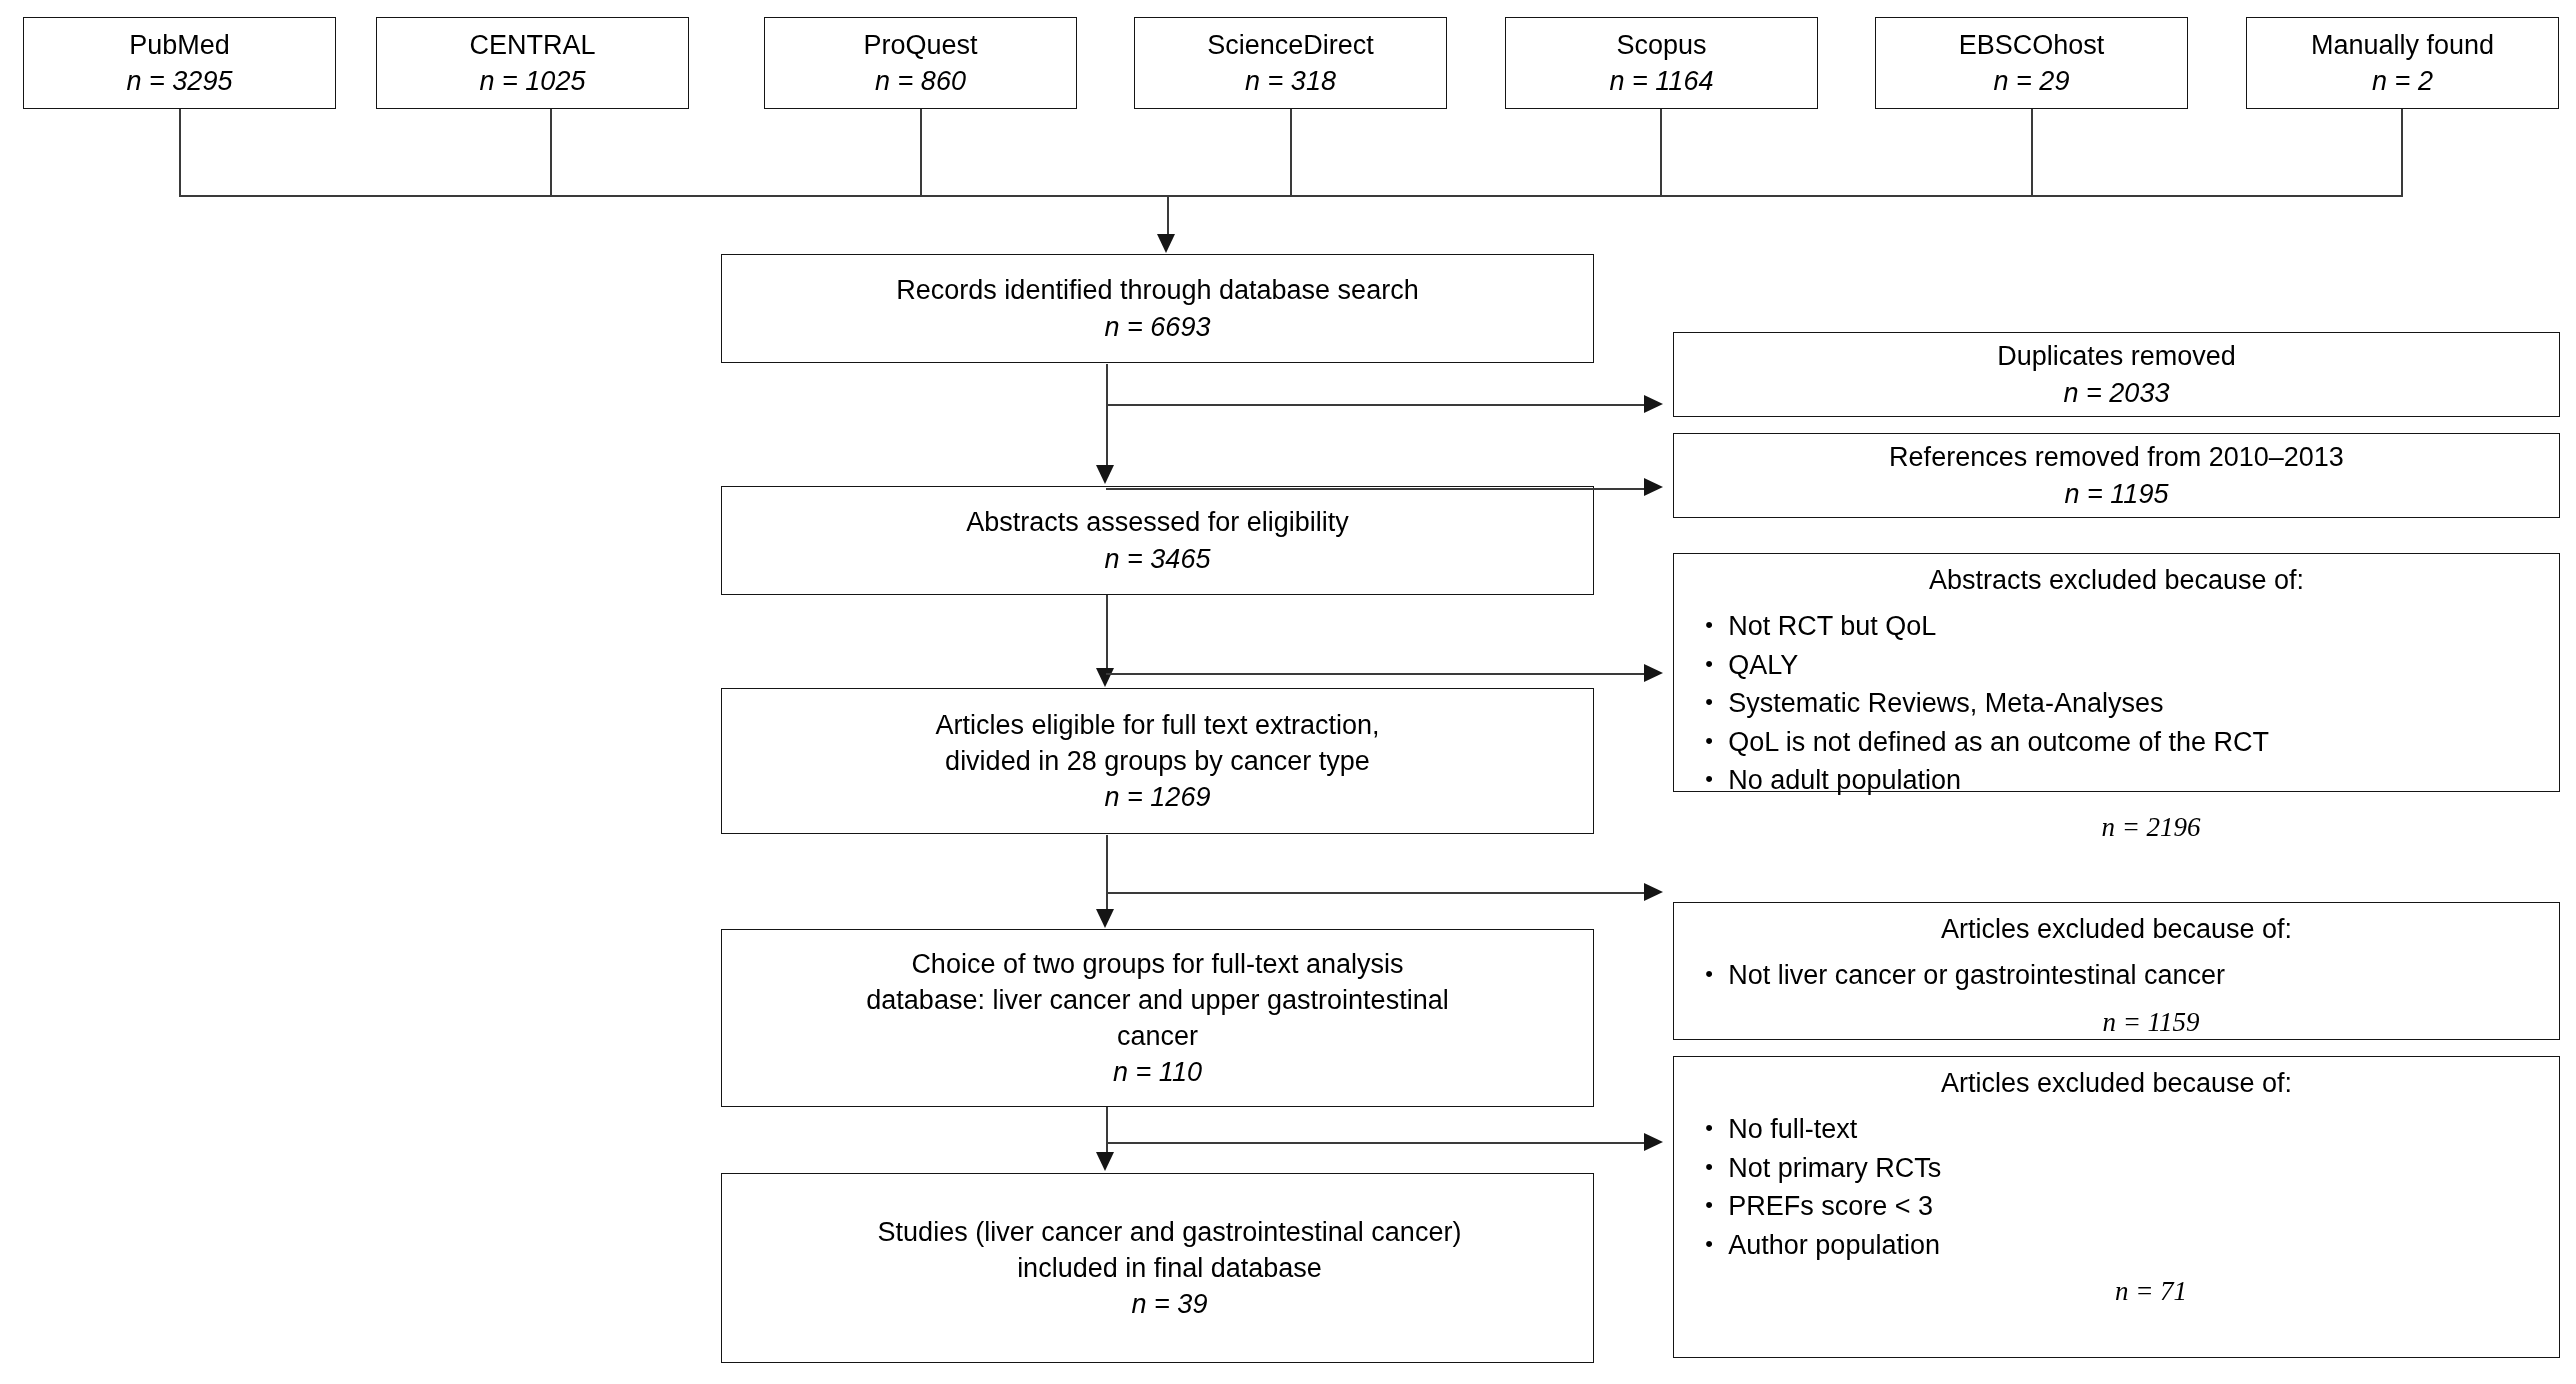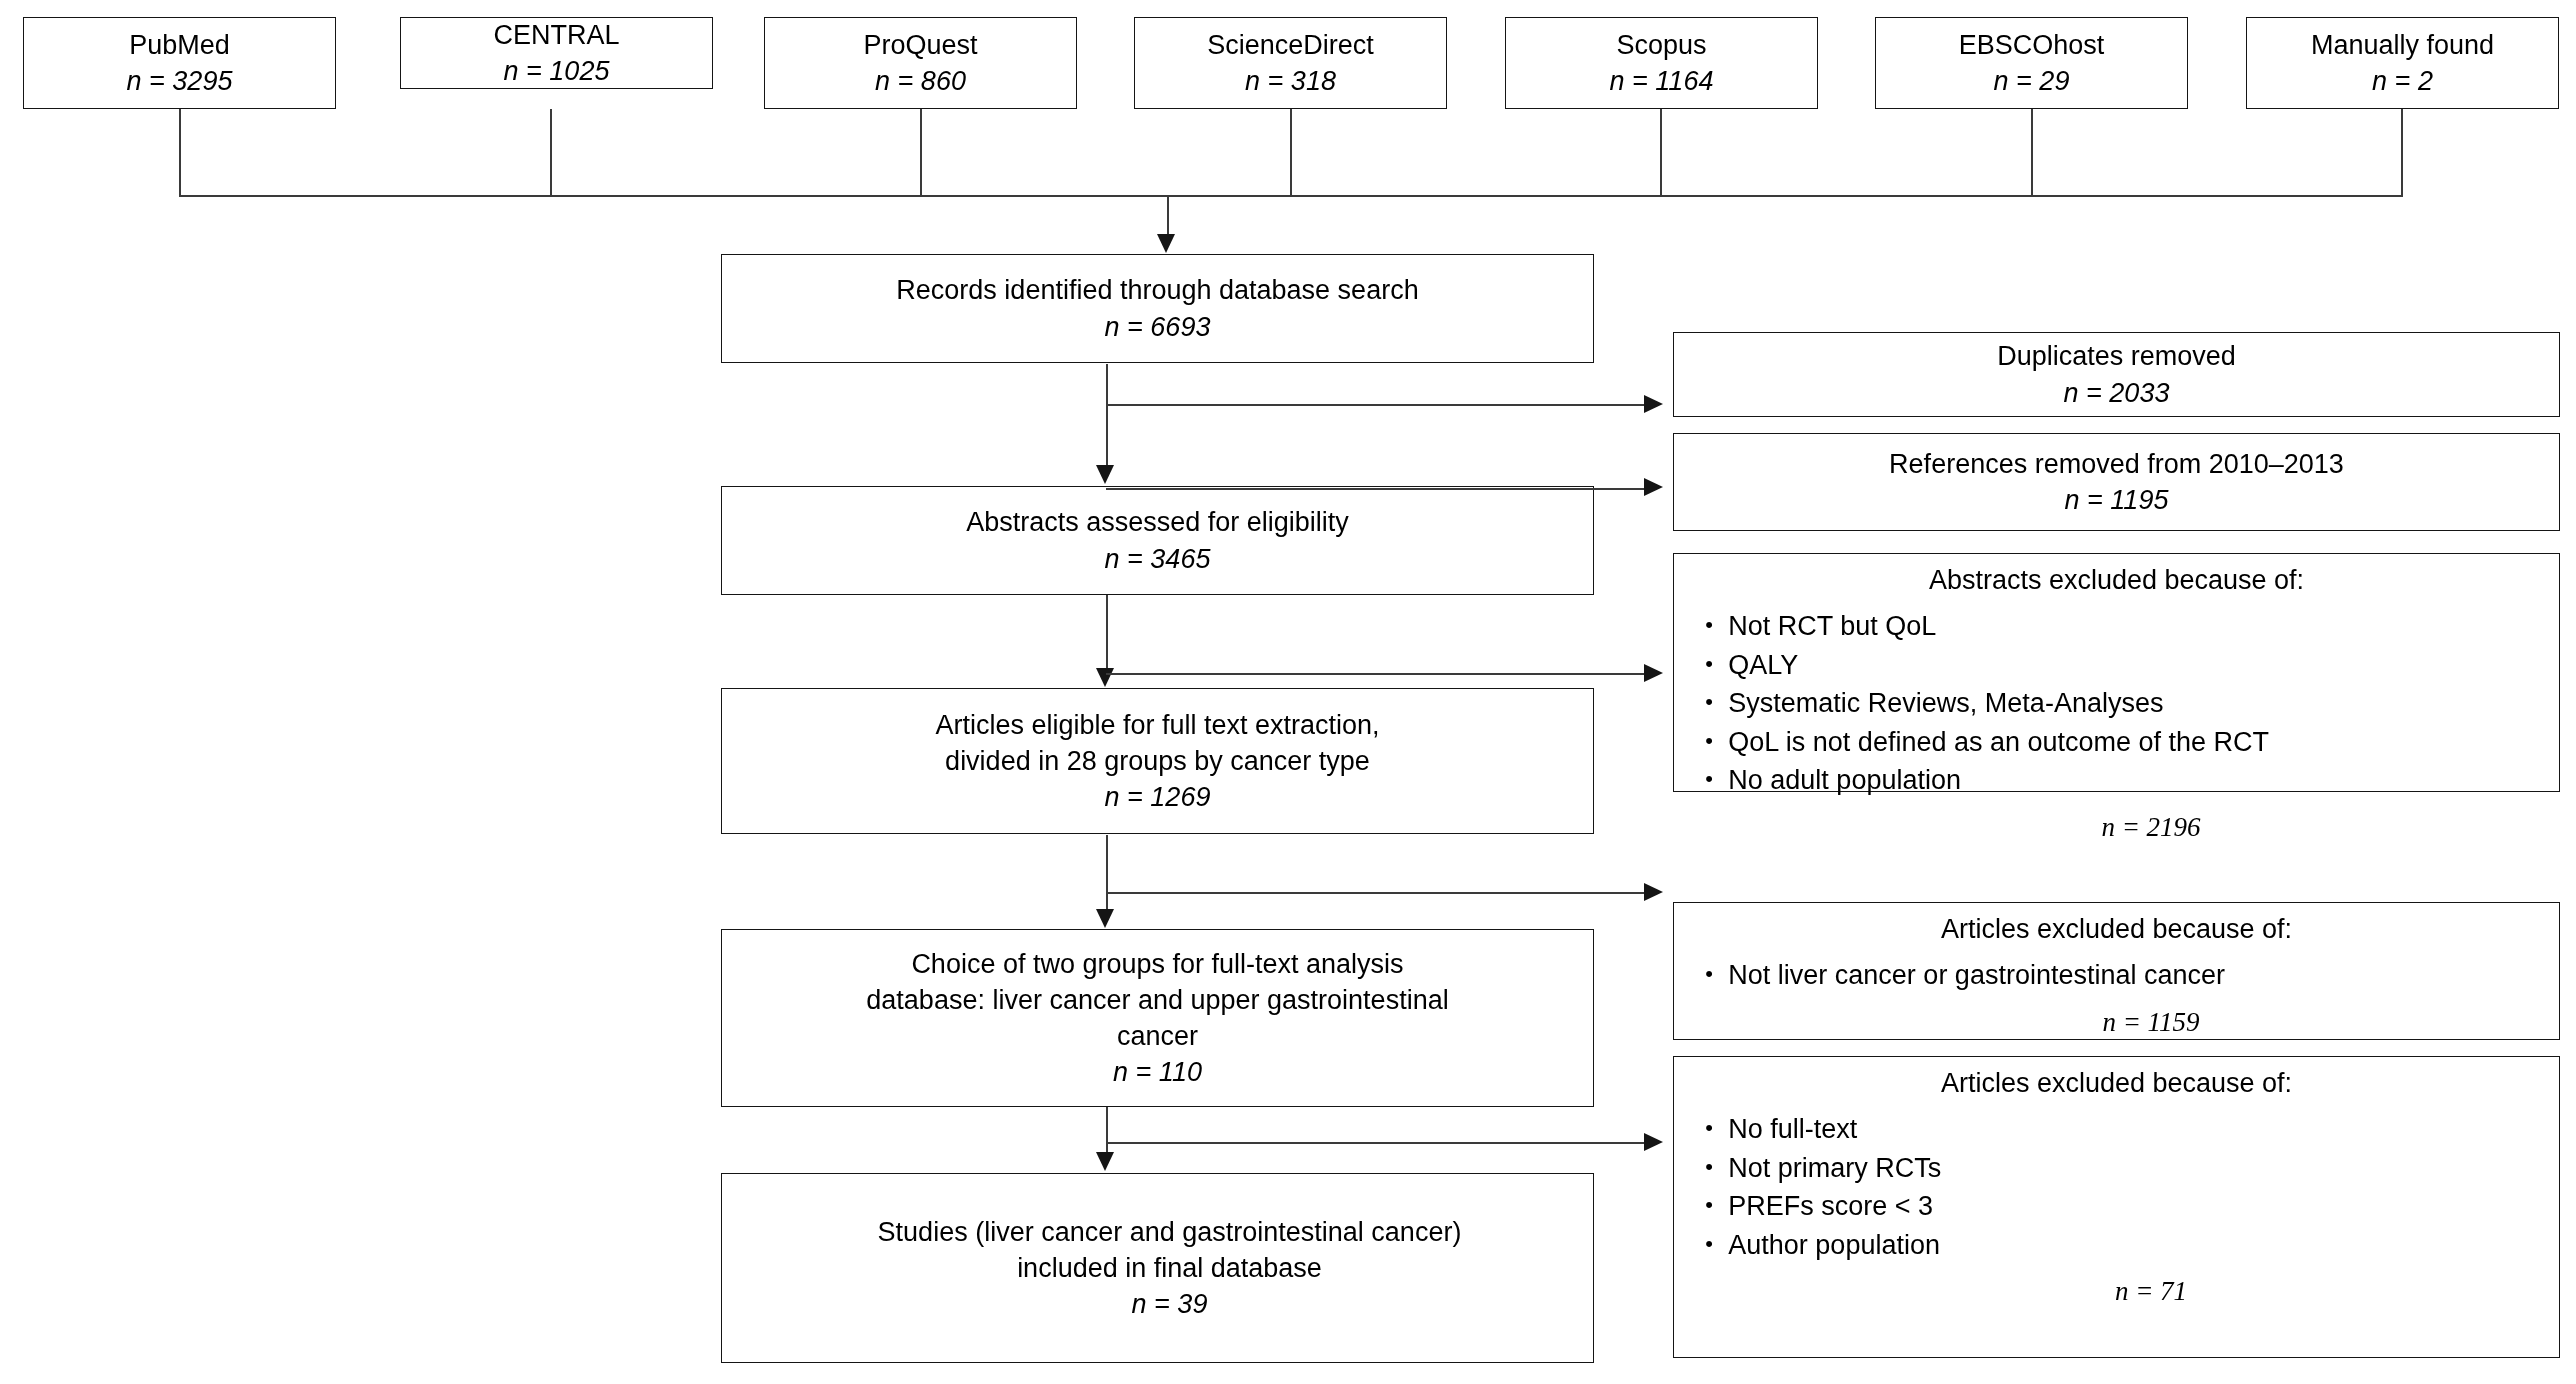--- a/index.html
+++ b/index.html
@@ -100,21 +100,21 @@
 </head>
 <body>
 
 <div id="stage">
 
   <div class="node" style="left:23px; top:17px; width:313px; height:92px;">
     <span class="ln">PubMed</span>
     <span class="ln n-italic">n = 3295</span>
   </div>
 
-  <div class="node" style="left:400px; top:17px; width:313px; height:72px;">
+  <div class="node" style="left:376px; top:17px; width:313px; height:92px;">
     <span class="ln">CENTRAL</span>
     <span class="ln n-italic">n = 1025</span>
   </div>
 
   <div class="node" style="left:764px; top:17px; width:313px; height:92px;">
     <span class="ln">ProQuest</span>
     <span class="ln n-italic">n = 860</span>
   </div>
 
   <div class="node" style="left:1134px; top:17px; width:313px; height:92px;">
@@ -204,21 +204,21 @@
   <div class="arrow-right" style="left:1644px; top:883px;"></div>
 
   <div class="hline" style="left:1106px; top:1142px; width:540px;"></div>
   <div class="arrow-right" style="left:1644px; top:1133px;"></div>
 
   <div class="node" style="left:1673px; top:332px; width:887px; height:85px;">
     <span class="ln">Duplicates removed</span>
     <span class="ln n-italic">n = 2033</span>
   </div>
 
-  <div class="node" style="left:1673px; top:433px; width:887px; height:98px;">
+  <div class="node" style="left:1673px; top:433px; width:887px; height:85px;">
     <span class="ln">References removed from 2010–2013</span>
     <span class="ln n-italic">n = 1195</span>
   </div>
 
   <div class="node listbox" style="left:1673px; top:553px; width:887px; height:239px;">
     <span class="hdr">Abstracts excluded because of:</span>
     <ul>
       <li>Not RCT but QoL</li>
       <li>QALY</li>
       <li>Systematic Reviews,  Meta-Analyses</li>

